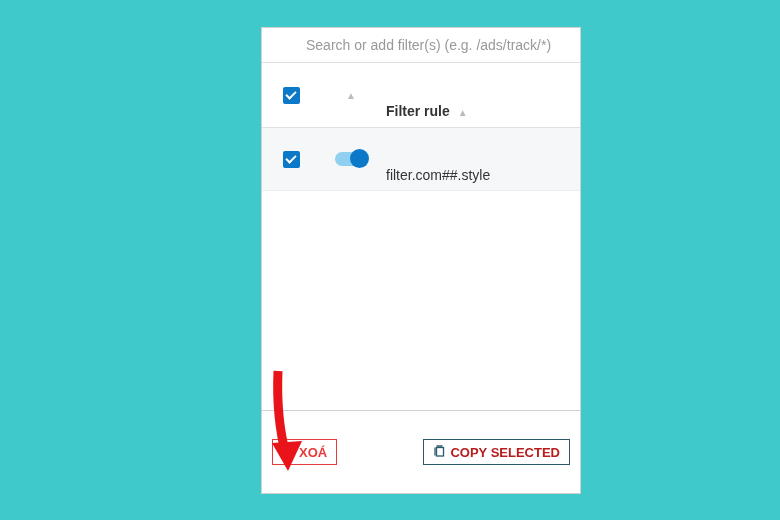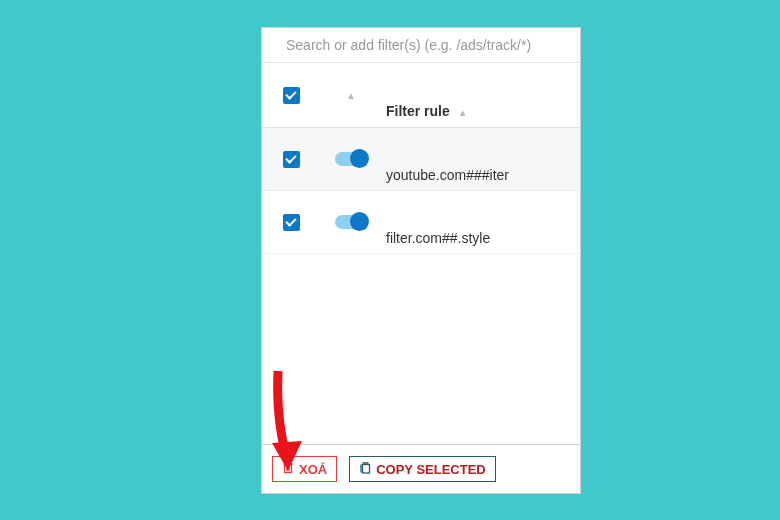--- a/index.html
+++ b/index.html
@@ -16,21 +16,21 @@
       left: 261px;
       top: 27px;
       width: 320px;
       height: 467px;
       background: #fff;
       border: 1px solid #d0d0d0;
       display: flex;
       flex-direction: column;
     }
     .search-row {
-      padding: 9px 16px 9px 24px;
+      padding: 9px 16px 9px 44px;
       border-bottom: 1px solid #e0e0e0;
       color: #888;
       font-size: 14px;
       white-space: nowrap;
       overflow: hidden;
     }
     .search-input {
       border: none;
       outline: none;
       width: 100%;
@@ -124,23 +124,24 @@
     }
     .table-body {
       background: #fff;
     }
     .filler {
       flex: 1;
       background: #fff;
     }
     .footer {
       border-top: 1px solid #d0d0d0;
-      padding: 11px 10px;
+      padding: 28px 10px;
       display: flex;
       gap: 12px;
+      justify-content: space-between;
     }
     .btn {
       display: inline-flex;
       align-items: center;
       gap: 5px;
       padding: 4px 9px;
       font-size: 13px;
       font-weight: 700;
       cursor: pointer;
       background: #fff;
@@ -180,29 +181,20 @@
     <div class="col-toggle">
       <span class="header-sort">▲</span>
     </div>
     <div class="col-rule">
       <span>Filter rule</span>
       <span class="sort-icon">▲</span>
     </div>
   </div>
 
   <div class="table-body">
-    <div class="row">
-      <div class="col-check">
-        <div class="checkbox"></div>
-      </div>
-      <div class="col-toggle">
-        <div class="toggle"></div>
-      </div>
-      <div class="col-rule">youtube.com###iter</div>
-    </div>
     <div class="row">
       <div class="col-check">
         <div class="checkbox"></div>
       </div>
       <div class="col-toggle">
         <div class="toggle"></div>
       </div>
       <div class="col-rule">filter.com##.style</div>
     </div>
   </div>

